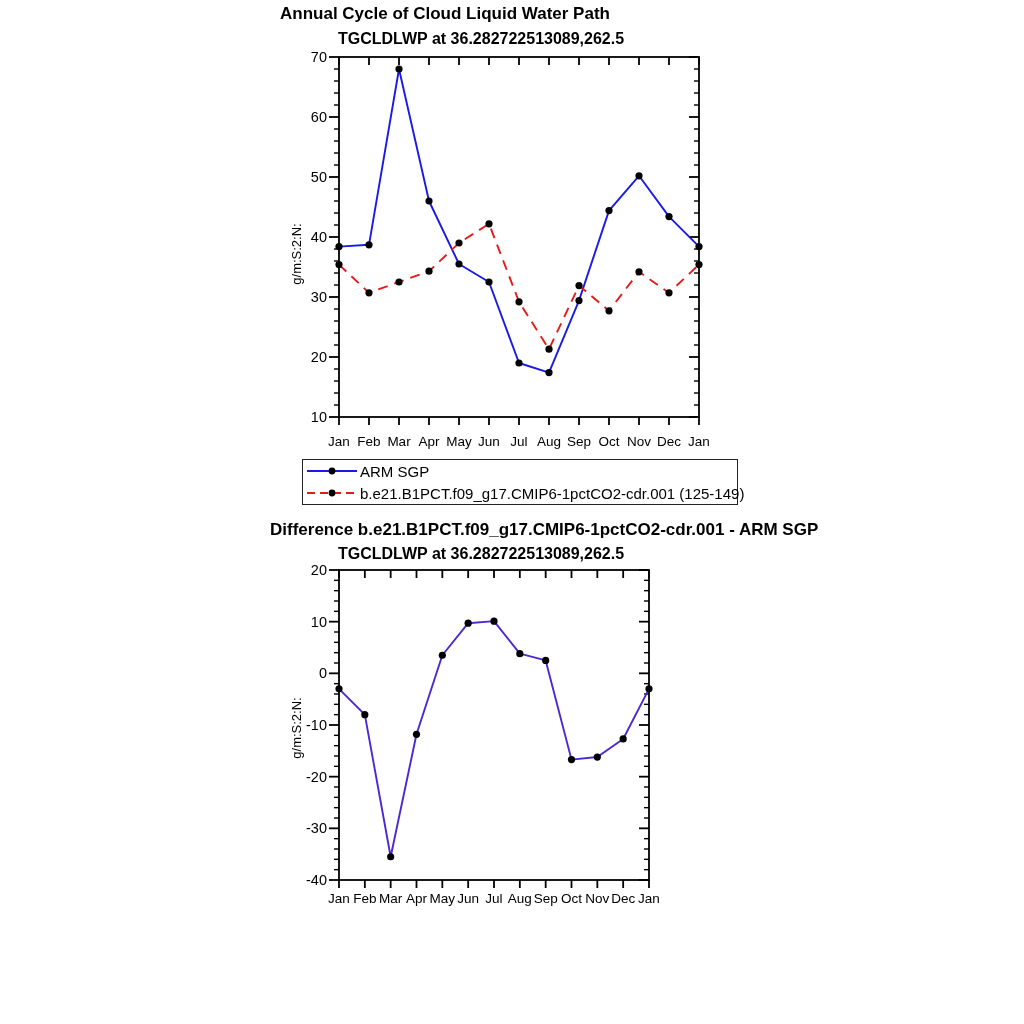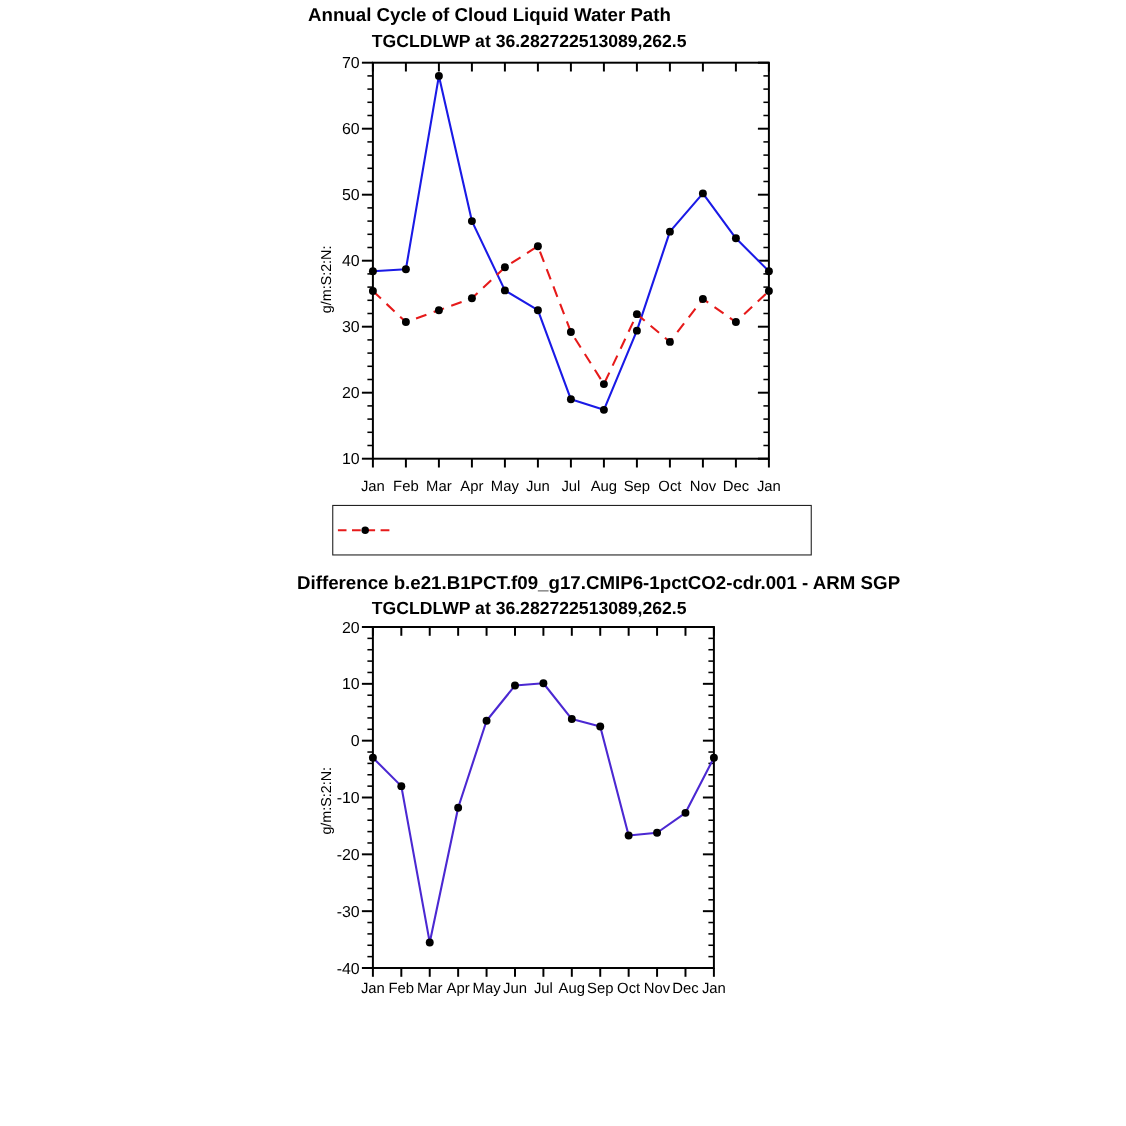--- a/index.html
+++ b/index.html
@@ -361,20 +361,28 @@
           <circle cx="571.5" cy="759.6166666666667" r="3.6" fill="#000000"></circle>
           <circle cx="597.3333333333333" cy="757.0333333333333" r="3.6" fill="#000000"></circle>
           <circle cx="623.1666666666667" cy="738.95" r="3.6" fill="#000000"></circle>
           <circle cx="649" cy="688.8333333333334" r="3.6" fill="#000000"></circle>
         </g>
       </g>
   </svg>
 
   <div id="legend">
     <div class="legend-row">
+      <svg class="legend-sample" id="sample0">
+          <line x1="0" y1="6" x2="50" y2="6" stroke="#1a1ae6" stroke-width="1.9"></line>
+          <circle cx="25" cy="6" r="3.4" fill="#000000"></circle>
+        </svg>
+      <span class="legend-label">ARM SGP</span>
+    </div>
+    <div class="legend-row">
       <svg class="legend-sample" id="sample1">
           <line x1="0" y1="6" x2="50" y2="6" stroke="#e61a1a" stroke-width="1.9" stroke-dasharray="8 5"></line>
           <circle cx="25" cy="6" r="3.4" fill="#000000"></circle>
         </svg>
+      <span class="legend-label">b.e21.B1PCT.f09_g17.CMIP6-1pctCO2-cdr.001 (125-149)</span>
     </div>
   </div>
 
 </div>
 
 </body></html>

